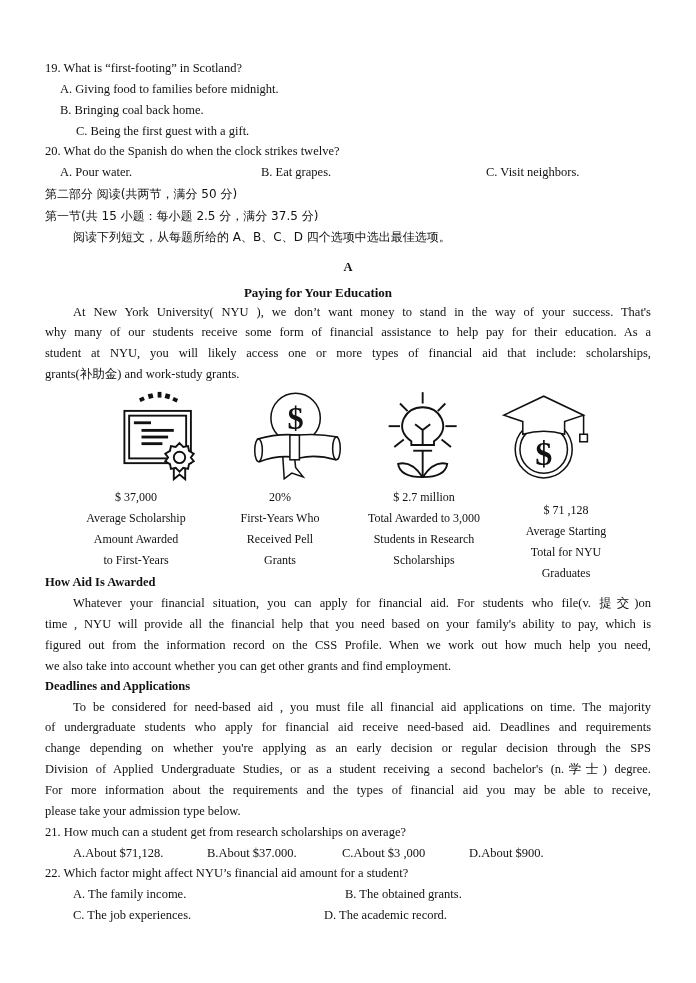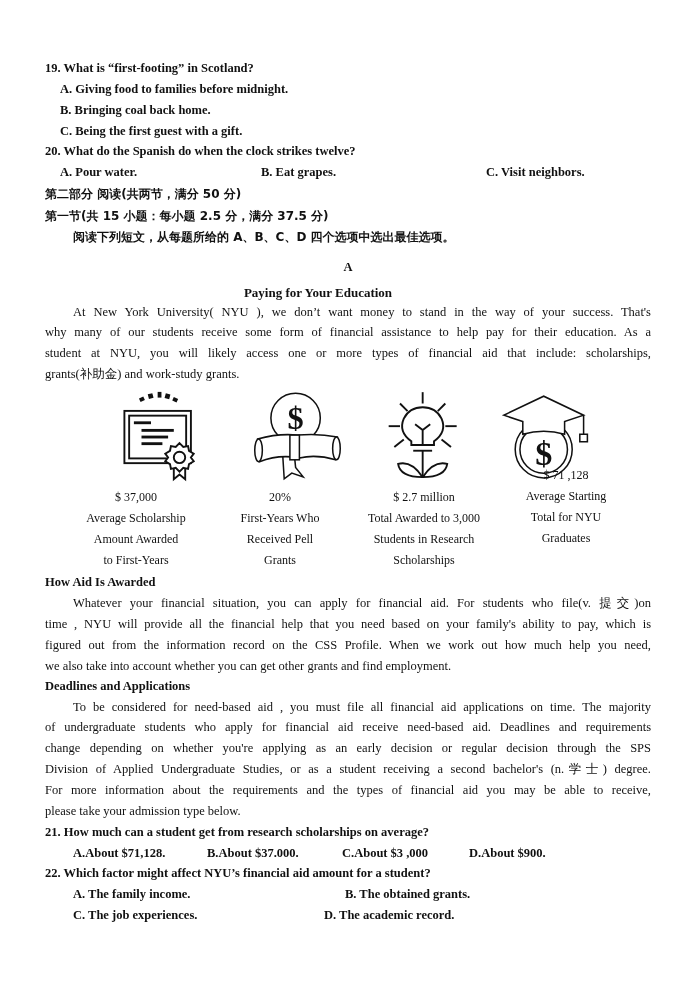--- a/index.html
+++ b/index.html
@@ -1,32 +1,32 @@
 <!DOCTYPE html>
 <html><head>
 <meta charset="utf-8">
 <style>
   html, body { margin: 0; padding: 0; background: #ffffff; }
   body { width: 696px; height: 983px; position: relative; overflow: hidden;
          font-family: "Liberation Serif", "DejaVu Serif", serif; color: #111; font-size: 12.5px; }
-  .ln { position: absolute; white-space: nowrap; line-height: 16px; font-weight: bold; }
+  .ln { position: absolute; white-space: nowrap; line-height: 16px; }
   .cn { font-family: "DejaVu Sans", "Liberation Sans", sans-serif; font-size: 12px; }
   .just { position: absolute; left: 45px; width: 606px; text-align: justify; text-align-last: justify; white-space: normal; line-height: 16px; }
   .last { text-align-last: left; }
   .bold { font-weight: bold; }
   .stat { position: absolute; width: 130px; text-align: center; line-height: 21px; font-size: 12px; }
   .icon { position: absolute; }
 </style>
 </head>
 <body>
 
 <div class="ln" style="left:45px;top:60px;">19.  What is “first-footing” in Scotland?</div>
 <div class="ln" style="left:60px;top:81px;">A.  Giving  food to families  before midnight.</div>
 <div class="ln" style="left:60px;top:102px;">B.  Bringing  coal back home.</div>
-<div class="ln" style="left:60px;top:123px;">C.  Being  the first guest with a gift.</div>
+<div class="ln" style="left:76px;top:123px;">C.  Being  the first guest with a gift.</div>
 
 <div class="ln" style="left:45px;top:143px;">20.  What do the Spanish do when the clock strikes twelve?</div>
 <div class="ln" style="left:60px;top:164px;">A.  Pour water.</div>
 <div class="ln" style="left:261px;top:164px;">B.  Eat grapes.</div>
 <div class="ln" style="left:486px;top:164px;">C.  Visit  neighbors.</div>
 
 <div class="ln cn" style="left:45px;top:186px;">第二部分  阅读(共两节，满分 50 分)</div>
 <div class="ln cn" style="left:45px;top:208px;">第一节(共 15 小题：每小题 2.5 分，满分 37.5 分)</div>
 <div class="ln cn" style="left:73px;top:229px;">阅读下列短文，从每题所给的 A、B、C、D 四个选项中选出最佳选项。</div>
 
@@ -114,21 +114,21 @@
   <div>First-Years Who</div>
   <div>Received  Pell</div>
   <div>Grants</div>
 </div>
 <div class="stat" style="left:359px;top:487px;">
   <div>$ 2.7 million</div>
   <div>Total Awarded to 3,000</div>
   <div>Students in Research</div>
   <div>Scholarships</div>
 </div>
-<div class="stat" style="left:501px;top:465px;">
+<div class="stat" style="left:501px;top:500px;">
   <div>$ 71 ,128</div>
   <div>Average Starting</div>
   <div>Total for NYU</div>
   <div>Graduates</div>
 </div>
 
 <div class="ln bold" style="left:45px;top:574px;">How Aid Is Awarded</div>
 <div class="just" style="top:595px;text-indent:28px;">Whatever your financial situation, you can apply for financial aid. For students who file(v. 提交)on</div>
 <div class="just" style="top:616px;">time , NYU will provide all the financial help that you need based on your family's ability to pay, which is</div>
 <div class="just" style="top:637px;">figured out from the information record on the CSS Profile. When we work out how much help you need,</div>

